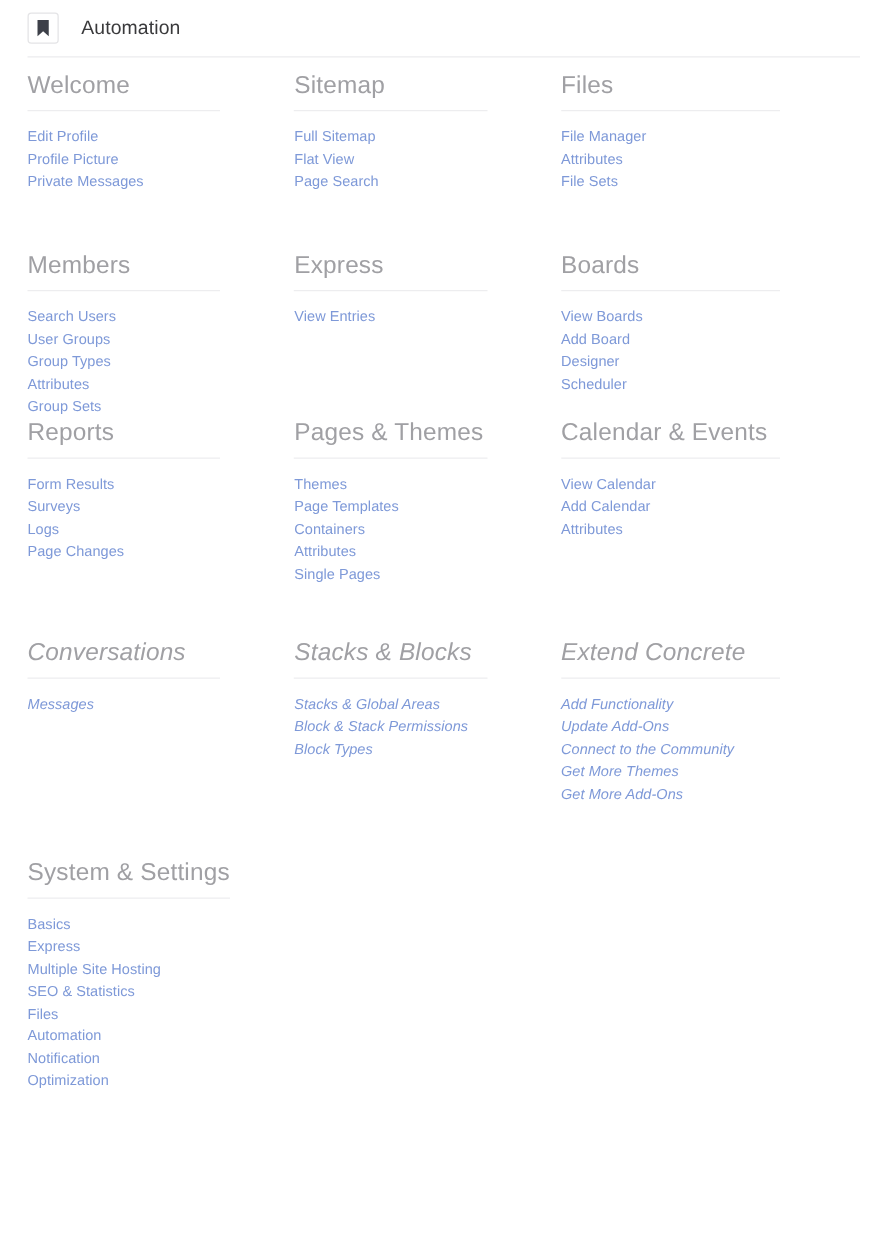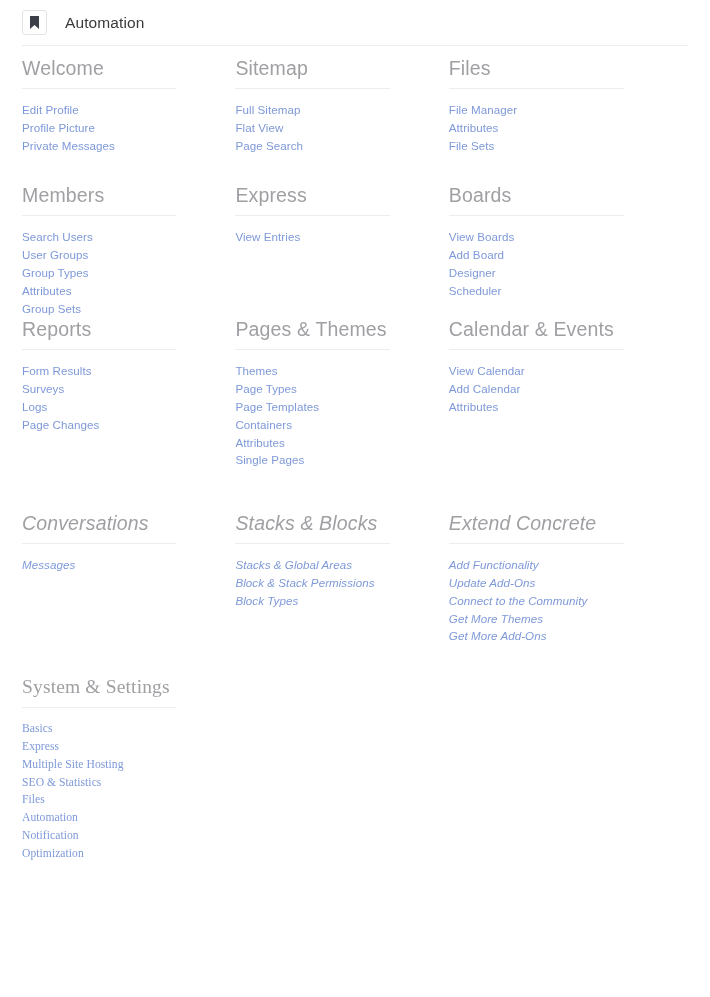--- a/index.html
+++ b/index.html
@@ -62,24 +62,24 @@
     box-sizing: border-box;
     padding-left: 22px;
     padding-right: 13px;
   }
   .col-a { width: 228px; }
   .col-b { width: 228px; }
   .col-c { width: 254px; }
 
   
   .row-1 { margin-top: 10px; }
-  .row-2 { margin-top: 29px; }
+  .row-2 { margin-top: 46px; }
   .row-3 { }
   .row-4 { margin-top: 42px; font-style: italic; }
-  .row-5 { margin-top: 30px; font-family: Liberation Serif, serif; }
+  .row-5 { margin-top: 42px; }
 
   .group-title {
     font-size: 19.5px;
     font-weight: 400;
     color: #a0a0a4;
     letter-spacing: 0.15px;
     line-height: 24px;
     margin: 0;
     padding: 0 0 8px 0;
     border-bottom: 1px solid #ededef;
@@ -226,23 +226,20 @@
           </li>
       </ul>
     </div>
     <div class="col col-b">
       <div class="group-title">Pages &amp; Themes</div>
       <ul class="links">
         <li>
             <a href="#">Themes</a>
           </li>
         <li>
-            <a href="#">Page Types</a>
-          </li>
-        <li>
             <a href="#">Page Templates</a>
           </li>
         <li>
             <a href="#">Containers</a>
           </li>
         <li>
             <a href="#">Attributes</a>
           </li>
         <li>
             <a href="#">Single Pages</a>

